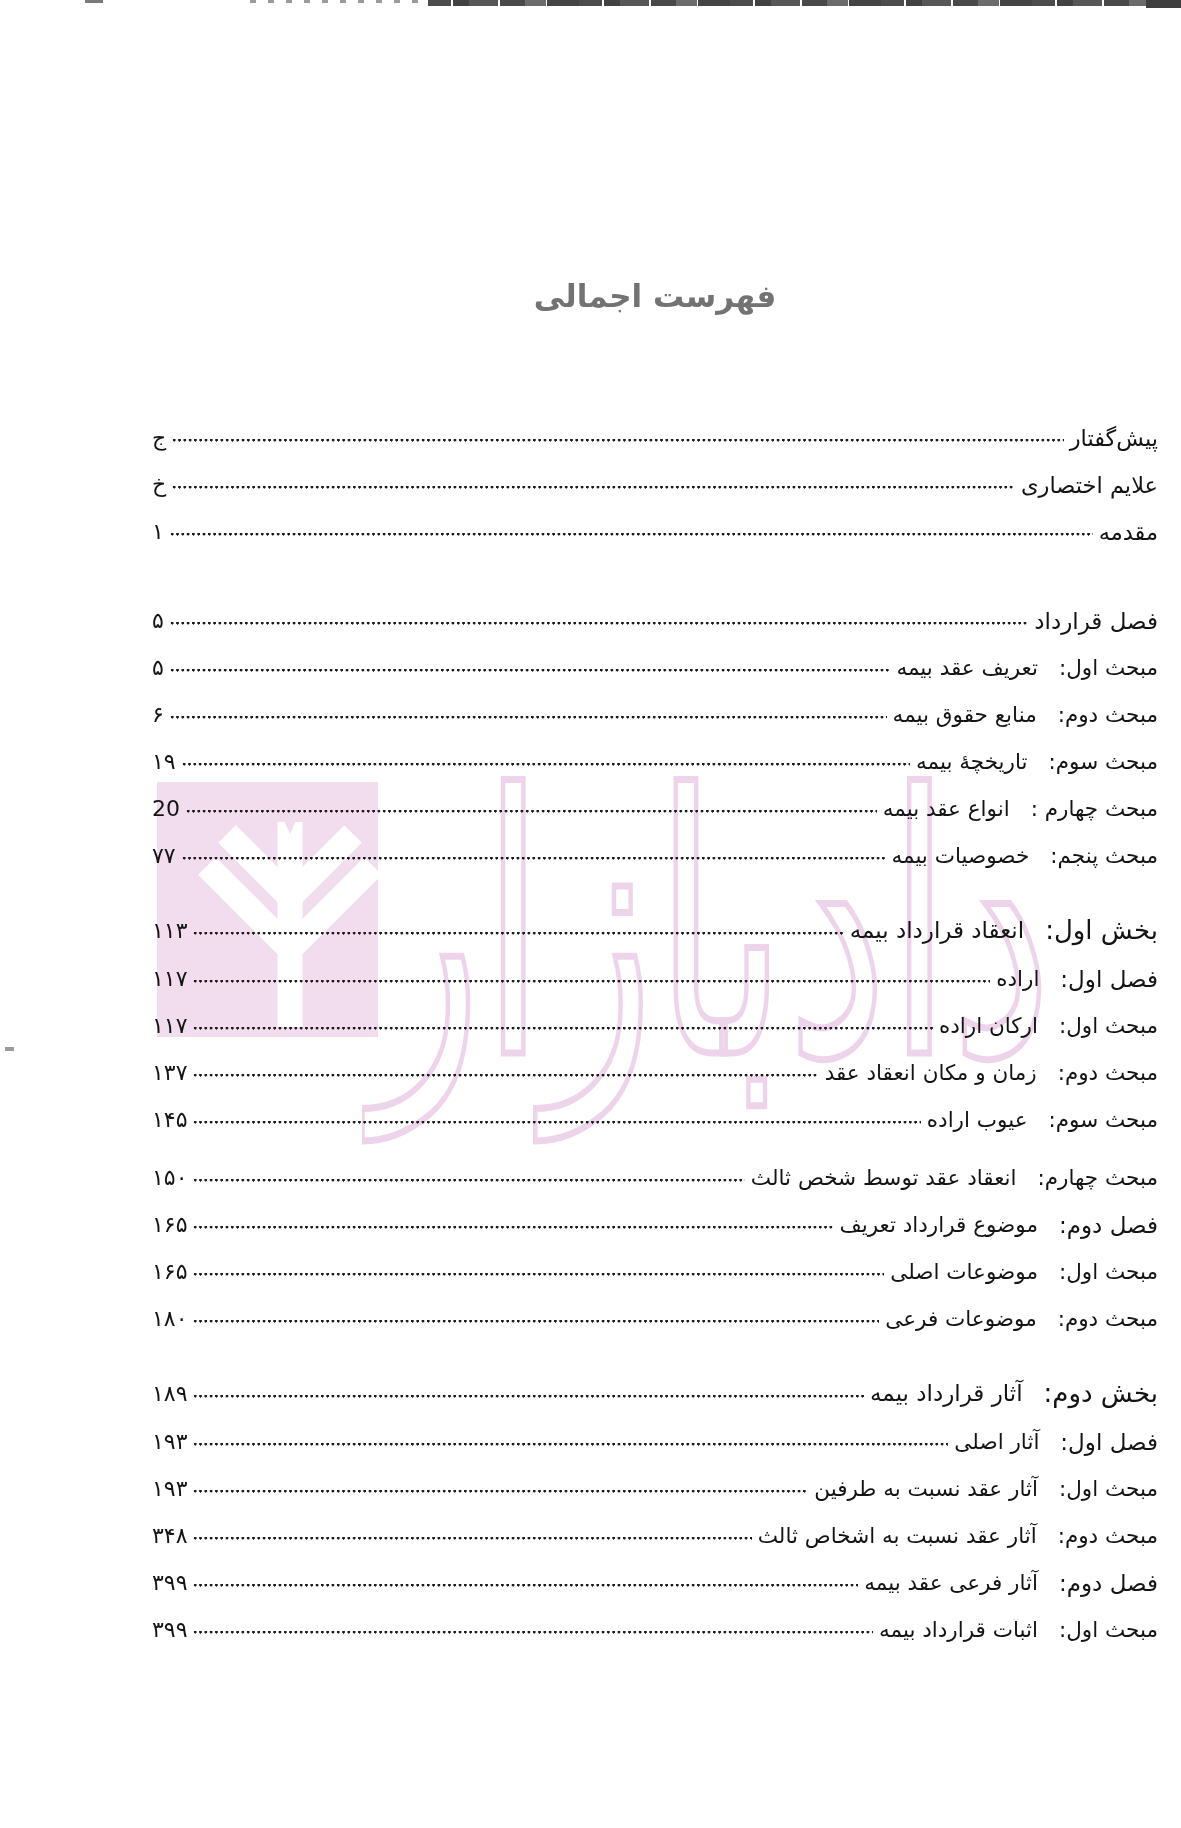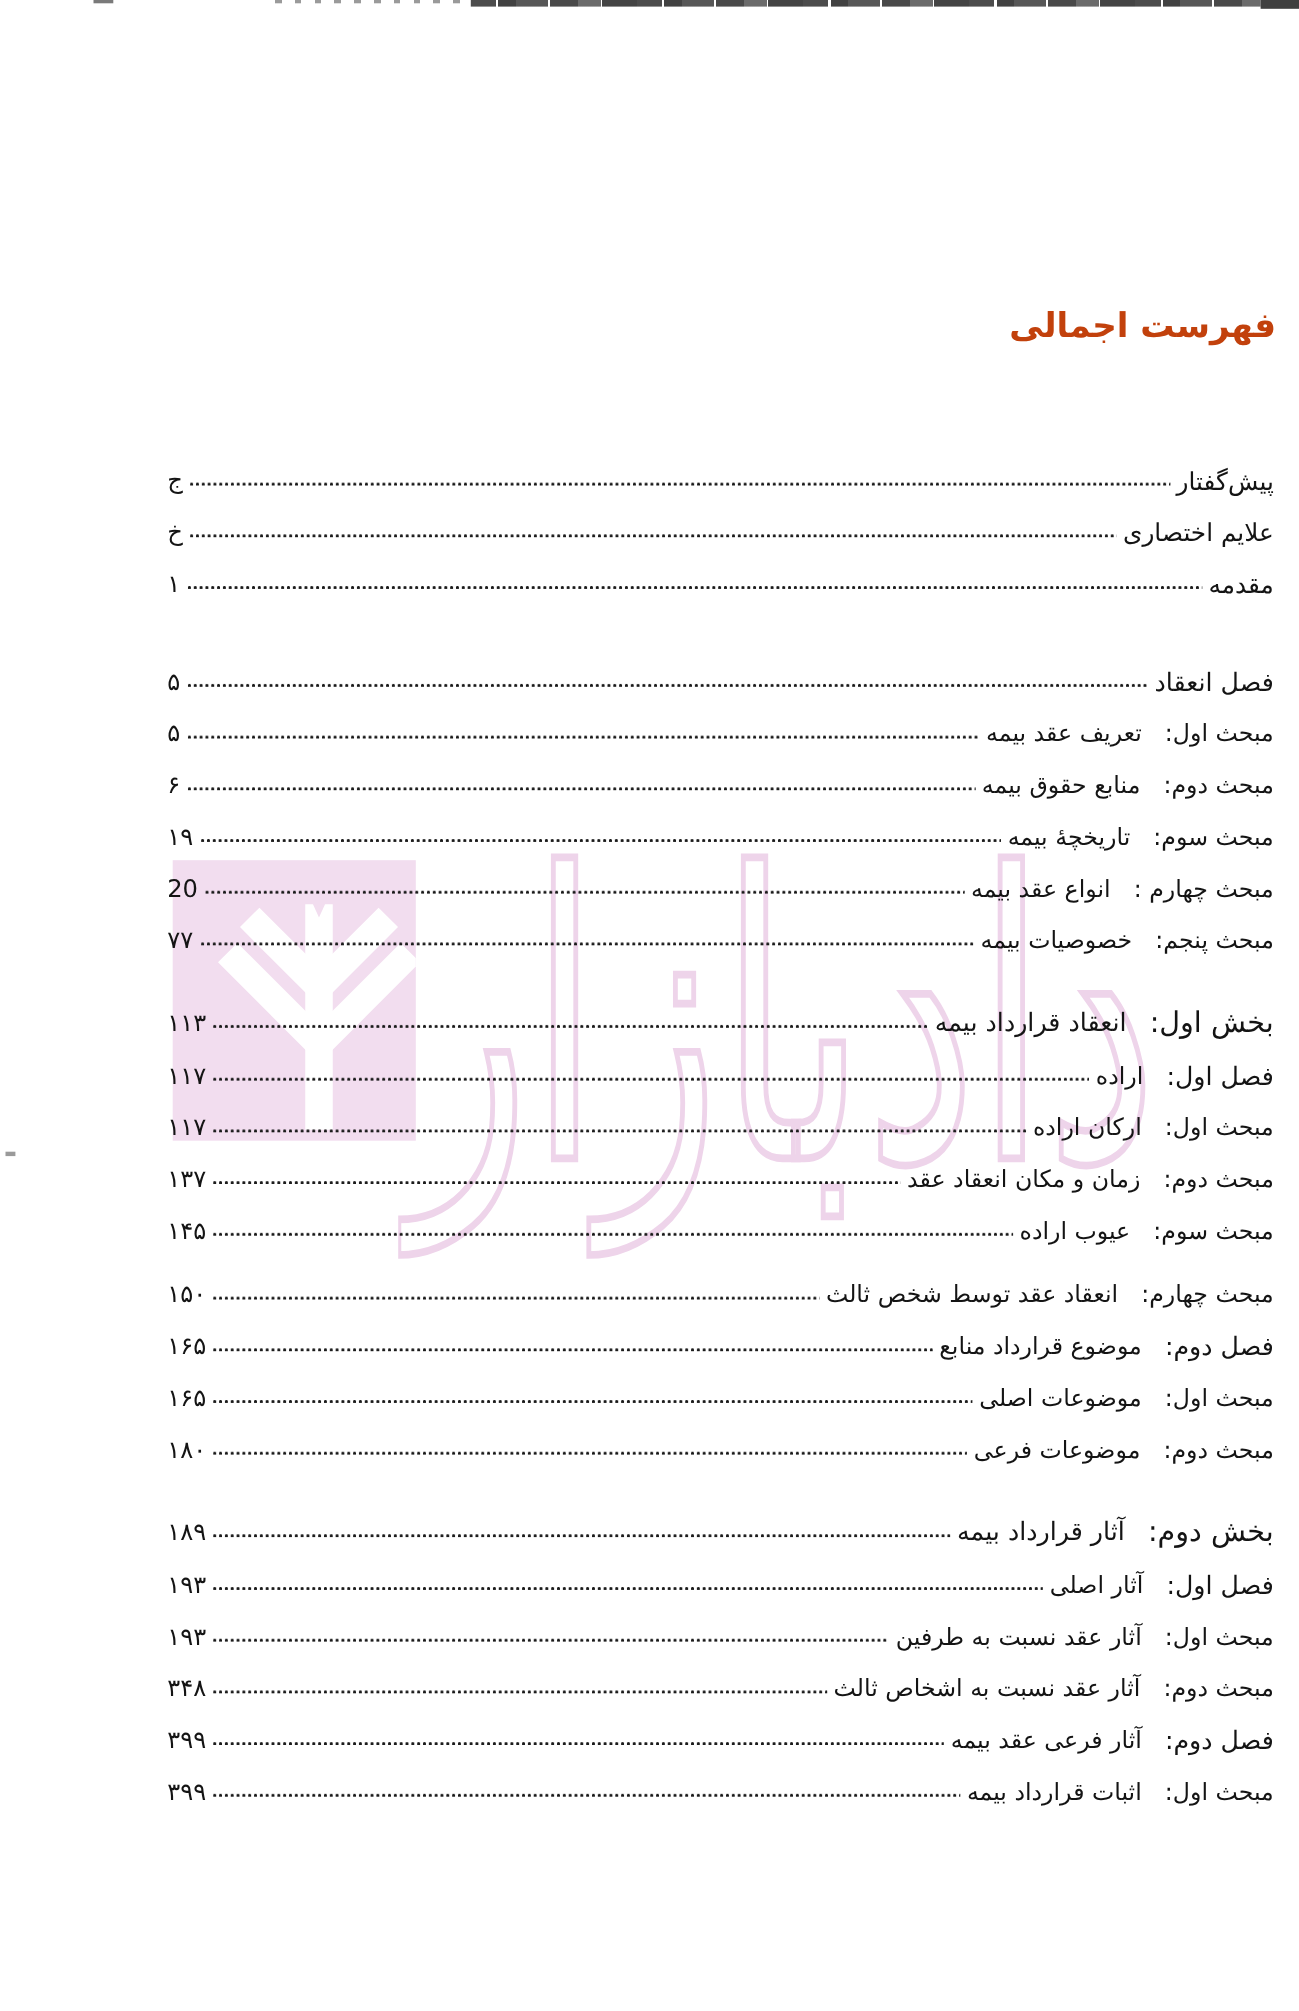--- a/index.html
+++ b/index.html
@@ -20,21 +20,21 @@
   .margin-mark{position:absolute;left:5px;top:1047px;width:9px;height:4px;background:#9a9a9a;}
 
   
   .wm{position:absolute;z-index:1;}
   .wm-square{left:157px;top:782px;width:221px;height:255px;background:#f2ddef;}
   .wm-word{left:362px;top:655px;width:700px;height:530px;}
 
   
   .title{
     position:absolute;z-index:2;left:150px;top:278px;width:1010px;
-    text-align:right;font-size:31px;font-weight:bold;color:#c2410c;
+    text-align:center;font-size:31px;font-weight:bold;color:#737373;
   }
 
   
   .toc{
     position:absolute;z-index:2;left:152px;top:414px;width:1006px;
     direction:rtl;
   }
   .row{display:flex;align-items:center;height:47px;font-size:21.5px;}
   .row .t{font-weight:normal;white-space:nowrap;}
   .row .d{white-space:nowrap;margin-right:21px;}
@@ -97,21 +97,21 @@
         <span class="t">علایم اختصاری</span>
         <span class="leader"></span>
         <span class="num">خ</span>
       </div>
       <div class="row front">
         <span class="t">مقدمه</span>
         <span class="leader"></span>
         <span class="num">۱</span>
       </div>
       <div class="row fasl brk-large">
-        <span class="t">فصل انعقاد</span>
+        <span class="t">فصل قرارداد</span>
         <span class="leader"></span>
         <span class="num">۵</span>
       </div>
       <div class="row mabhas">
         <span class="t">مبحث اول:</span>
         <span class="d">تعریف عقد بیمه</span>
         <span class="leader"></span>
         <span class="num">۵</span>
       </div>
       <div class="row mabhas">
@@ -169,21 +169,21 @@
         <span class="num">۱۴۵</span>
       </div>
       <div class="row mabhas brk-small">
         <span class="t">مبحث چهارم:</span>
         <span class="d">انعقاد عقد توسط شخص ثالث</span>
         <span class="leader"></span>
         <span class="num">۱۵۰</span>
       </div>
       <div class="row fasl">
         <span class="t">فصل دوم:</span>
-        <span class="d">موضوع قرارداد منابع</span>
+        <span class="d">موضوع قرارداد تعریف</span>
         <span class="leader"></span>
         <span class="num">۱۶۵</span>
       </div>
       <div class="row mabhas">
         <span class="t">مبحث اول:</span>
         <span class="d">موضوعات اصلی</span>
         <span class="leader"></span>
         <span class="num">۱۶۵</span>
       </div>
       <div class="row mabhas">

